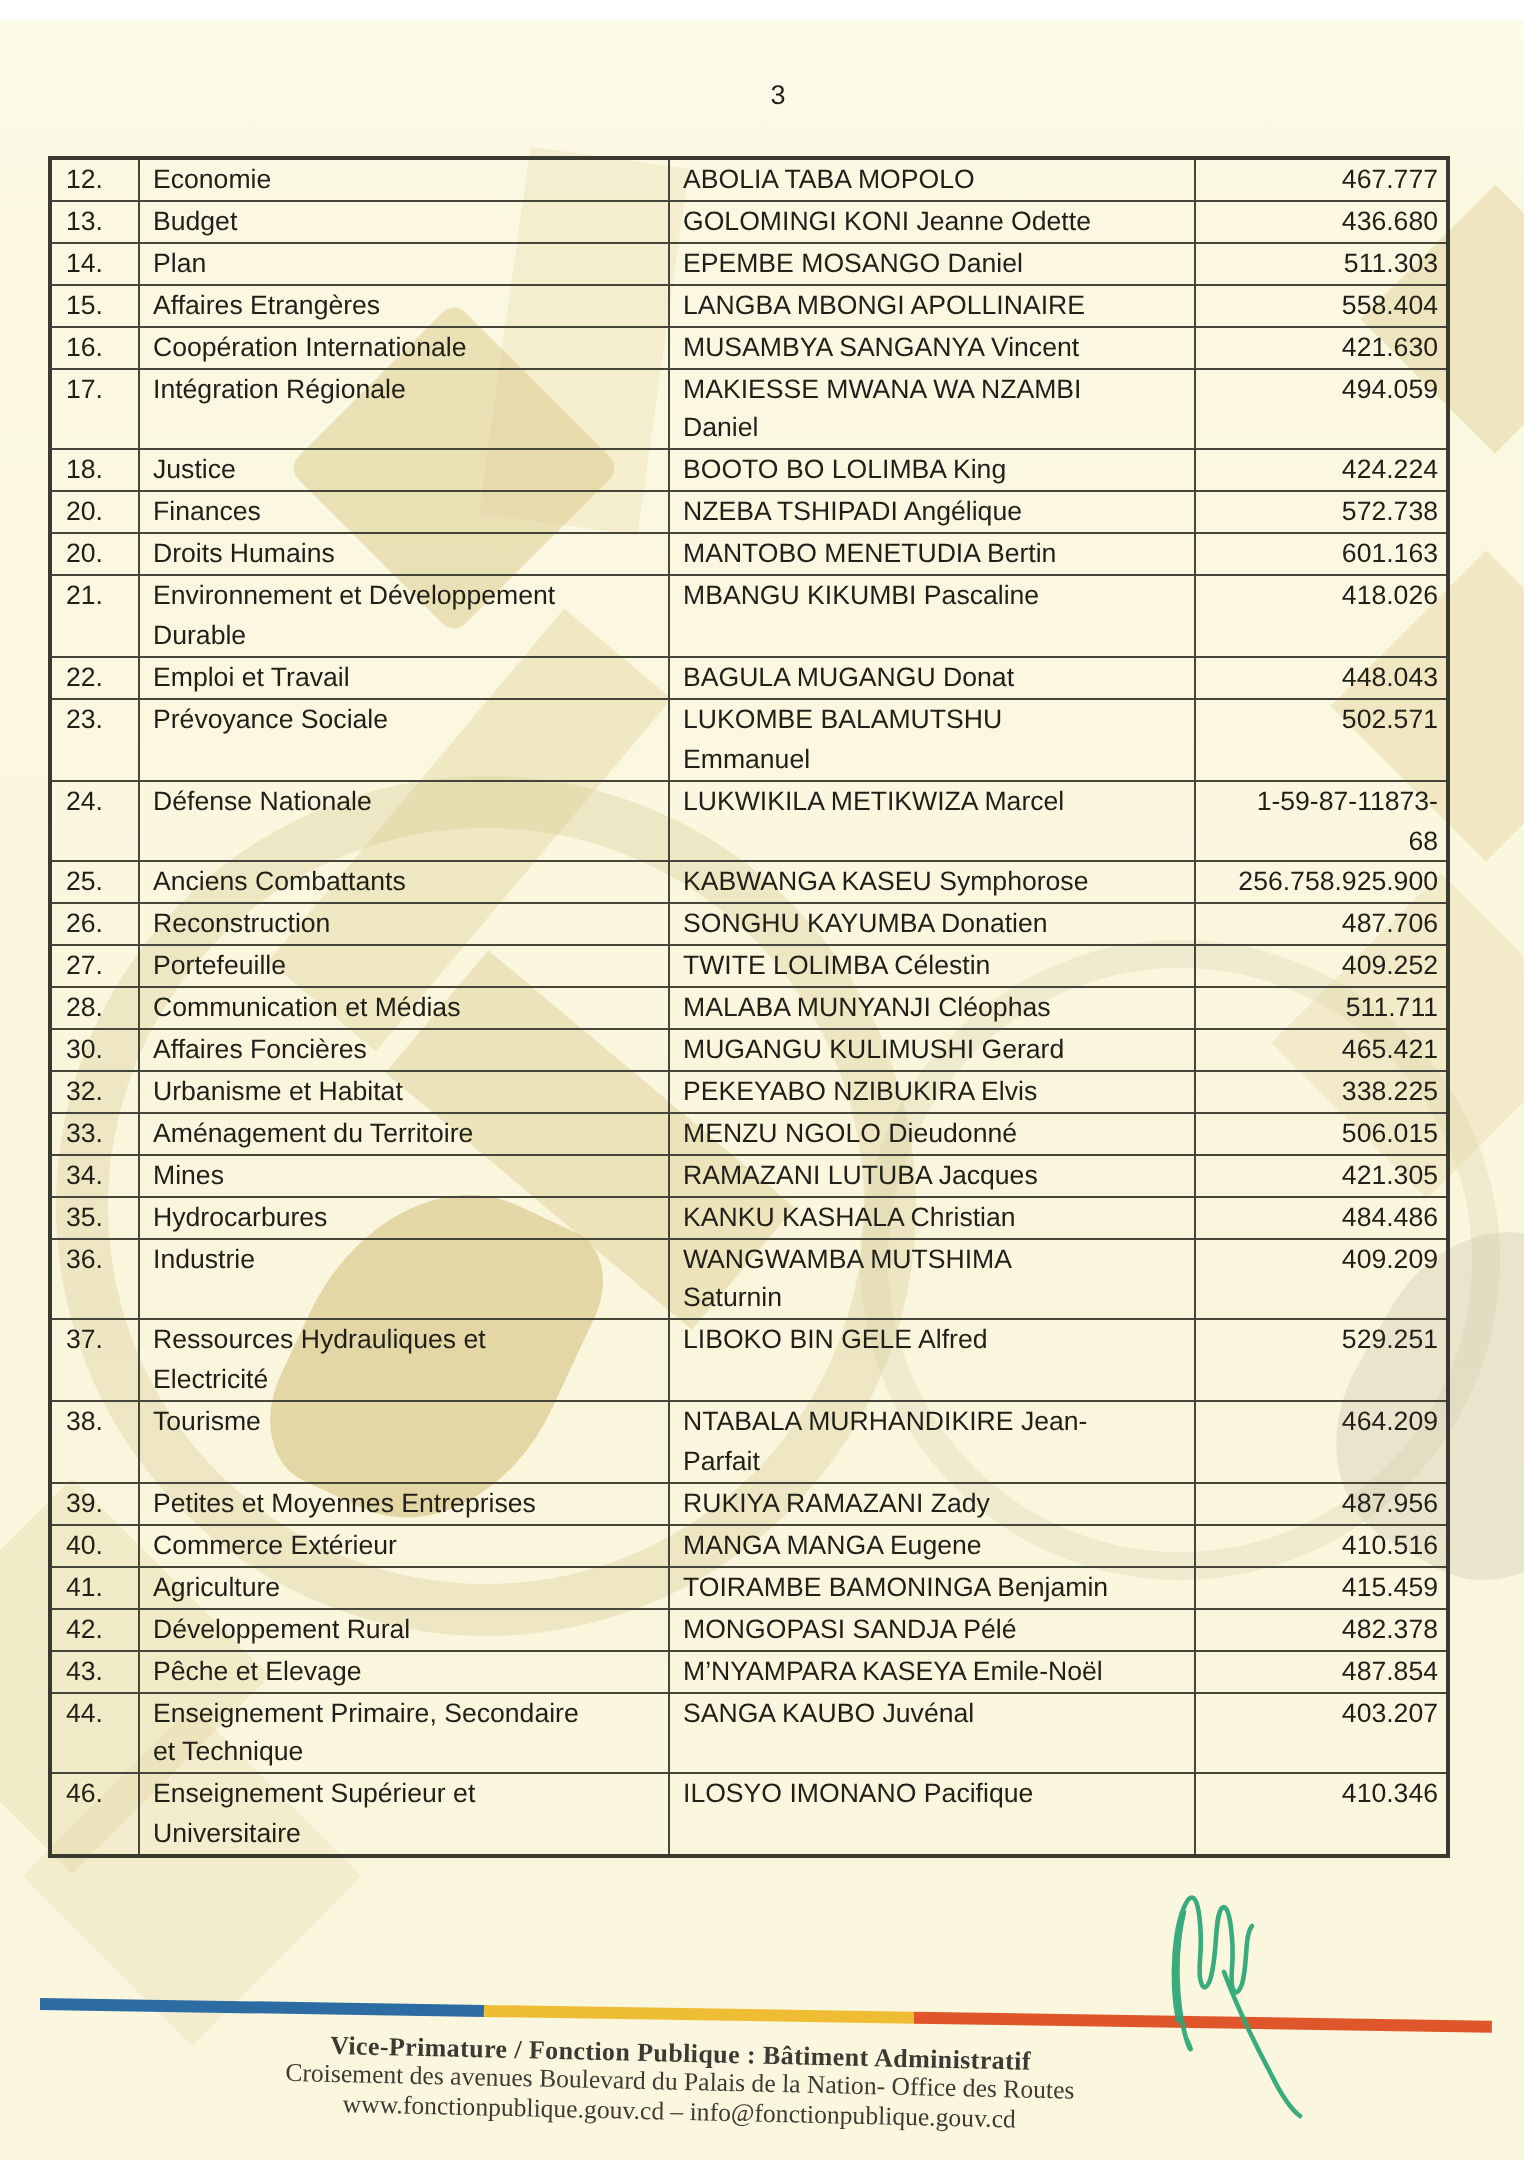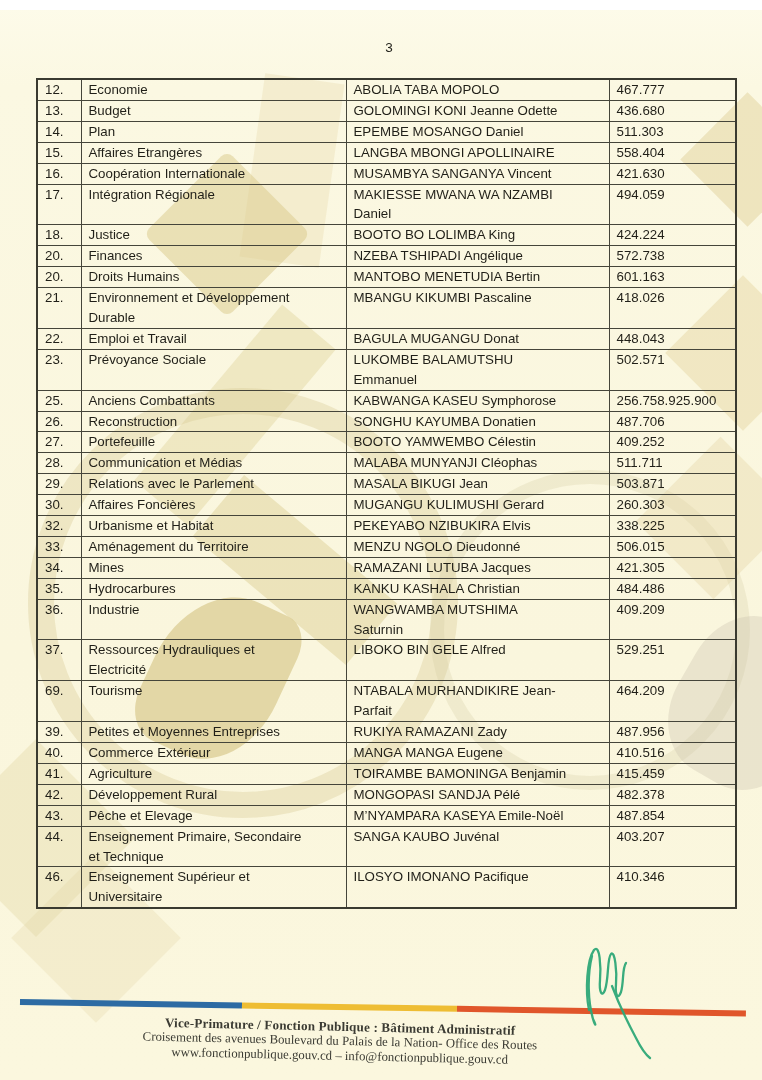--- a/index.html
+++ b/index.html
@@ -19,27 +19,27 @@
   .wm-r1{left:700px;top:112px;width:95px;height:95px;background:rgba(226,210,155,.5);transform:rotate(45deg);}
   .wm-r2{left:688px;top:298px;width:110px;height:110px;background:rgba(226,210,155,.42);transform:rotate(45deg);}
   .wm-r3{left:662px;top:458px;width:110px;height:120px;background:rgba(228,214,165,.38);transform:rotate(45deg);}
   .wm-r4{left:678px;top:618px;width:140px;height:170px;background:rgba(203,196,174,.35);border-radius:40%;transform:rotate(30deg);}
   .wm-b1{left:-34px;top:768px;width:140px;height:140px;background:rgba(224,210,158,.34);transform:rotate(45deg);}
   .wm-b2{left:36px;top:878px;width:120px;height:120px;background:rgba(224,210,158,.26);transform:rotate(45deg);}
   
   .page-number{position:absolute;top:40px;left:0;right:0;text-align:center;padding-left:16px;
     font-size:13.5px;color:#23231c;z-index:2;}
   
-  table.doc{position:absolute;left:36px;top:78px;width:699px;border-collapse:collapse;
+  table.doc{position:absolute;left:24px;top:78px;width:699px;border-collapse:collapse;
     table-layout:fixed;z-index:1;border:2px solid #3a3a30;}
   table.doc td{border:1.5px solid #45453a;vertical-align:top;white-space:pre-line;
     font-size:13.3px;line-height:19.9px;color:#201f18;padding:0 4px 0 7px;
     overflow:hidden;}
   td.c-num{padding-left:5px;padding-right:2px;}
-  td.c-val{text-align:left;padding:0 2px;margin-top:48px;}
+  td.c-val{text-align:right;padding:0 2px;margin-top:48px;}
   
   .footer-bar{position:absolute;left:20px;top:999px;width:726px;height:6px;display:flex;
     transform:rotate(0.9deg);transform-origin:left center;z-index:2;}
   .footer-bar .seg{height:100%;}
   .ftext{position:absolute;left:80px;top:1013px;width:520px;text-align:center;
     transform:rotate(1.3deg);transform-origin:left center;z-index:2;
     font-family:"Liberation Serif",serif;color:#3b3b33;line-height:15px;}
   .ftext .f1{font-size:13px;font-weight:bold;letter-spacing:.2px;}
   .ftext .f2,.ftext .f3{font-size:12.8px;}
   
@@ -147,54 +147,55 @@
       <td class="c-val">448.043</td>
     </tr>
         <tr>
       <td class="c-num">23.</td>
       <td class="c-min">Prévoyance Sociale</td>
       <td class="c-name">LUKOMBE BALAMUTSHU
 Emmanuel</td>
       <td class="c-val">502.571</td>
     </tr>
         <tr>
+      <td class="c-num">24.</td>
+      <td class="c-min">Défense Nationale</td>
+      <td class="c-name">LUKWIKILA METIKWIZA Marcel</td>
+      <td class="c-val">1-59-87-11873-
+68</td>
+    </tr>
+        <tr>
       <td class="c-num">25.</td>
       <td class="c-min">Anciens Combattants</td>
       <td class="c-name">KABWANGA KASEU Symphorose</td>
       <td class="c-val">256.758.925.900</td>
     </tr>
         <tr>
       <td class="c-num">26.</td>
       <td class="c-min">Reconstruction</td>
       <td class="c-name">SONGHU KAYUMBA Donatien</td>
       <td class="c-val">487.706</td>
     </tr>
         <tr>
       <td class="c-num">27.</td>
       <td class="c-min">Portefeuille</td>
-      <td class="c-name">BOOTO YAMWEMBO Célestin</td>
+      <td class="c-name">TWITE LOLIMBA Célestin</td>
       <td class="c-val">409.252</td>
     </tr>
         <tr>
       <td class="c-num">28.</td>
       <td class="c-min">Communication et Médias</td>
       <td class="c-name">MALABA MUNYANJI Cléophas</td>
       <td class="c-val">511.711</td>
     </tr>
         <tr>
-      <td class="c-num">29.</td>
-      <td class="c-min">Relations avec le Parlement</td>
-      <td class="c-name">MASALA BIKUGI Jean</td>
-      <td class="c-val">503.871</td>
-    </tr>
-        <tr>
       <td class="c-num">30.</td>
       <td class="c-min">Affaires Foncières</td>
       <td class="c-name">MUGANGU KULIMUSHI Gerard</td>
-      <td class="c-val">260.303</td>
+      <td class="c-val">465.421</td>
     </tr>
         <tr>
       <td class="c-num">32.</td>
       <td class="c-min">Urbanisme et Habitat</td>
       <td class="c-name">PEKEYABO NZIBUKIRA Elvis</td>
       <td class="c-val">338.225</td>
     </tr>
         <tr>
       <td class="c-num">33.</td>
       <td class="c-min">Aménagement du Territoire</td>
@@ -221,21 +222,21 @@
       <td class="c-val">409.209</td>
     </tr>
         <tr>
       <td class="c-num">37.</td>
       <td class="c-min">Ressources Hydrauliques et
 Electricité</td>
       <td class="c-name">LIBOKO BIN GELE Alfred</td>
       <td class="c-val">529.251</td>
     </tr>
         <tr>
-      <td class="c-num">69.</td>
+      <td class="c-num">38.</td>
       <td class="c-min">Tourisme</td>
       <td class="c-name">NTABALA MURHANDIKIRE Jean-
 Parfait</td>
       <td class="c-val">464.209</td>
     </tr>
         <tr>
       <td class="c-num">39.</td>
       <td class="c-min">Petites et Moyennes Entreprises</td>
       <td class="c-name">RUKIYA RAMAZANI Zady</td>
       <td class="c-val">487.956</td>

